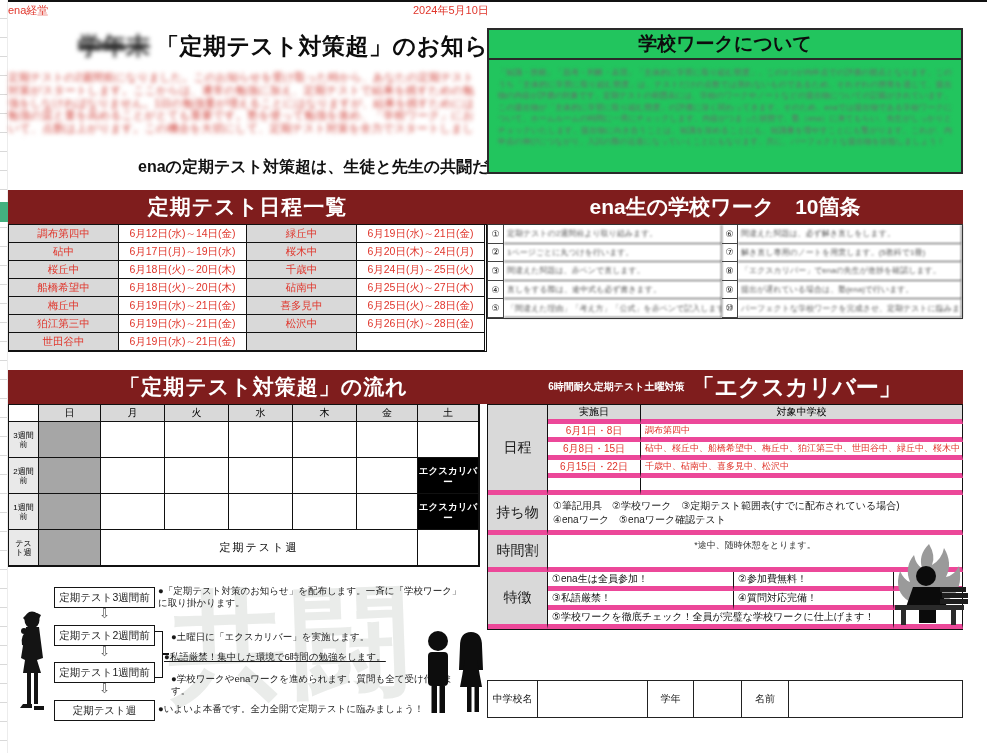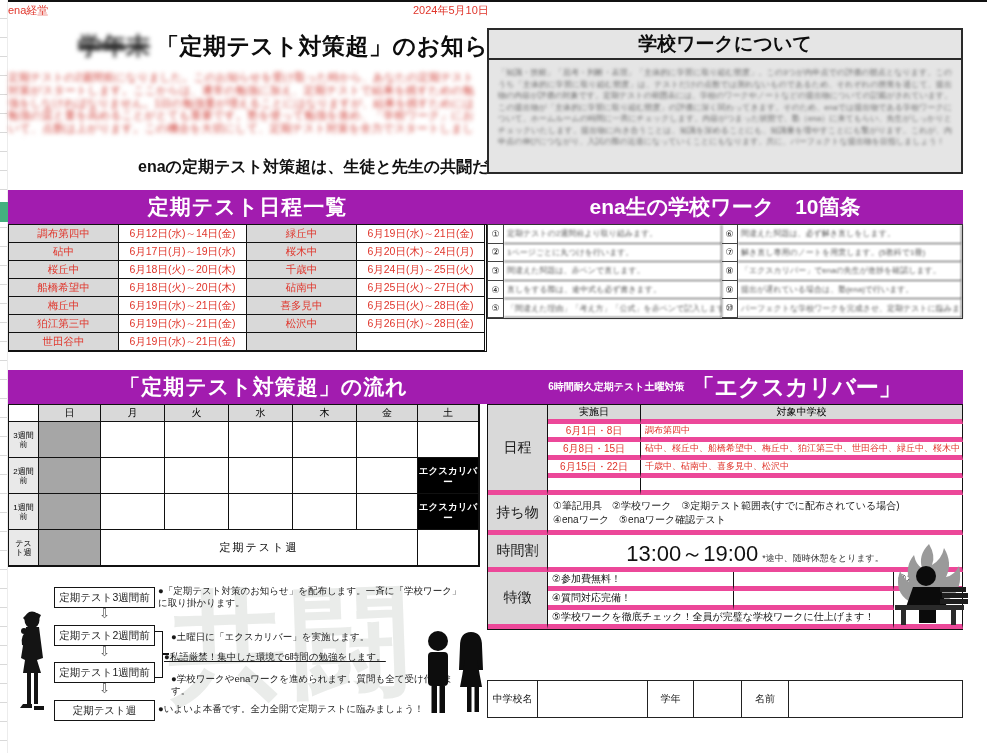--- a/index.html
+++ b/index.html
@@ -24,27 +24,27 @@
   .title-row { left:46px; top:30px; display:flex; align-items:baseline; gap:6px;padding-left:32px; }
   .struck { font-weight:bold; font-size:24px; color:#2b2b2b; filter:blur(2px);
     text-decoration:line-through; text-decoration-thickness:3px; }
   .main-title { font-weight:bold; font-size:23px; color:#0d0d0d; letter-spacing:0.5px; }
 
   .intro { left:8px; top:71px; width:466px; height:66px; overflow:hidden;
     font-size:11px; line-height:12.8px; color:#cf3b33; filter:blur(2.1px); text-align:justify; }
 
   .slogan { left:138px; top:157px; font-size:16px; font-weight:bold; color:#111; }
 
-  .work-box { left:487px; top:28px; width:476px; height:146px; border:2px solid #2a2a2a; background:#e5e5e5; }
+  .work-box { left:487px; top:28px; width:476px; height:146px; border:2px solid #2a2a2a; background:#22c55e; }
   .work-box-title { height:30px; border-bottom:2px solid #2a2a2a; display:flex;
     align-items:center; justify-content:center; font-size:19px; font-weight:bold; color:#0d0d0d; }
   .work-box-body { padding:7px 9px; font-size:8px; line-height:11.5px; color:#6a6a6a;
     filter:blur(1.5px); text-align:justify; height:108px; overflow:hidden; }
 
-  .bar { background:#a21caf; color:#fff; display:flex; align-items:center; justify-content:center; }
+  .bar { background:#7f1d1d; color:#fff; display:flex; align-items:center; justify-content:center; }
   .bar1 { left:8px; top:190px; width:479px; height:34px; font-size:21px; font-weight:bold; letter-spacing:1px; }
   .bar2 { left:487px; top:190px; width:476px; height:34px; font-size:21px; font-weight:bold; }
   .bar3 { left:8px; top:370px; width:479px; height:34px; font-size:21px; font-weight:bold; letter-spacing:1px;padding-left:32px; }
   .bar4 { left:487px; top:370px; width:476px; height:34px; gap:7px; }
   .bar4 .sub { font-size:10px; font-weight:bold; }
   .bar4 .big { font-size:23px; font-weight:bold; }
 
   .sched-table { left:8px; top:224px; width:479px; border:1px solid #111; background:#fff;
     display:grid; grid-template-columns:110px 128px 110px 128px; grid-auto-rows:18px; }
   .sched-table > div { border-right:1px solid #111; border-bottom:1px solid #111;
@@ -261,26 +261,26 @@
     <div class="grpB">
       <div class="cell lab">持ち物</div>
       <div class="cell items">
         <span>①筆記用具　②学校ワーク　③定期テスト範囲表(すでに配布されている場合)</span>
         <span>④enaワーク　⑤enaワーク確認テスト</span>
       </div>
     </div>
     <div class="grpC">
       <div class="cell lab">時間割</div>
       <div class="cell tt">
-        <span class="time">13:00～19:00</span>
         <span class="note">*途中、随時休憩をとります。</span>
       </div>
     </div>
     <div class="grpD">
       <div class="cell lab">特徴</div>
+      <div class="cell feat">①ena生は全員参加！</div>
       <div class="cell feat">②参加費無料！</div>
       <div class="cell"></div>
       <div class="cell feat">③私語厳禁！</div>
       <div class="cell feat">④質問対応完備！</div>
       <div class="cell"></div>
       <div class="cell feat" style="grid-column:2 / span 2;">⑤学校ワークを徹底チェック！全員が完璧な学校ワークに仕上げます！</div>
       <div class="cell"></div>
     </div>
   </div>
 

